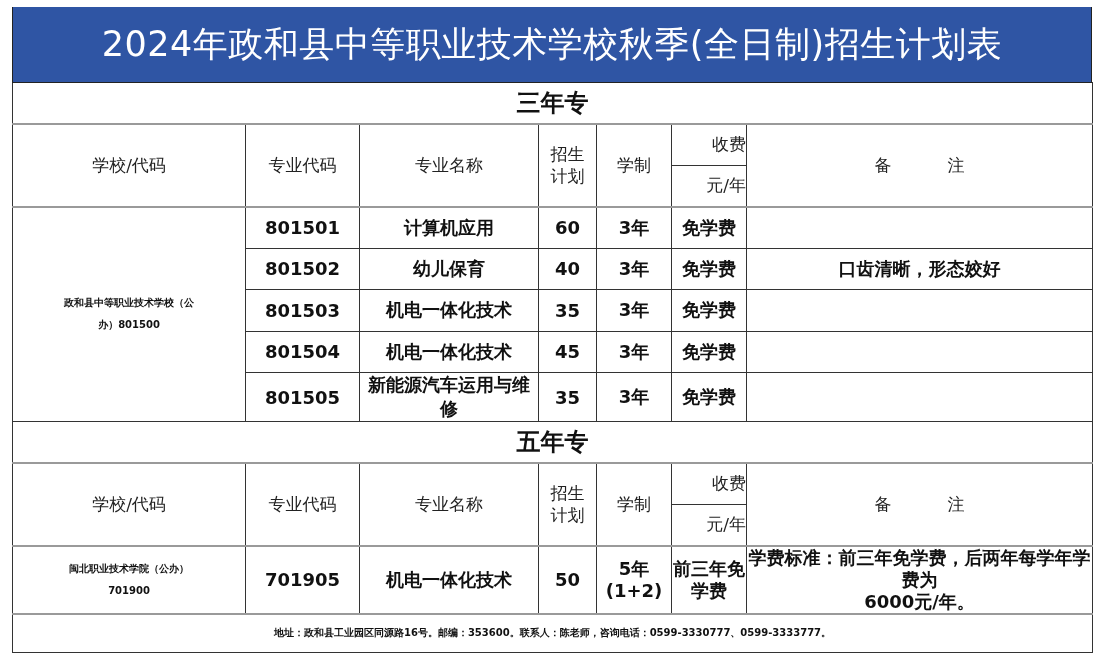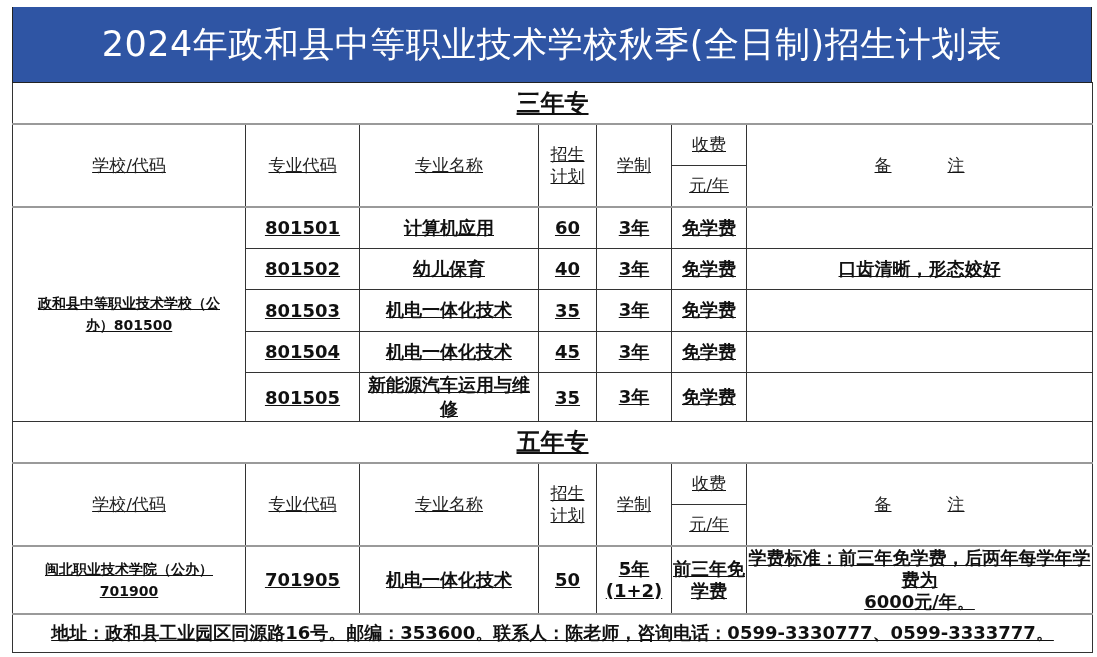--- a/index.html
+++ b/index.html
@@ -1,27 +1,27 @@
 <!DOCTYPE html>
 <html><head>
 <meta charset="utf-8">
 <style>
   html, body { margin: 0; padding: 0; background: #ffffff; }
   body { width: 1097px; height: 657px; position: relative; overflow: hidden; font-family: "DejaVu Sans", "Liberation Sans", sans-serif; color: #111; }
   .sheet { position: absolute; left: 12px; top: 7px; width: 1080px; }
   .title-bar { height: 75px; background: #2f55a4; color: #fff; display: flex; align-items: center; justify-content: center; font-size: 35px; font-weight: normal; letter-spacing: 0.5px; border-left: 1px solid #222; border-right: 1px solid #222; box-sizing: border-box; }
-  table { border-collapse: collapse; width: 1080px; table-layout: fixed; text-decoration: underline; }
+  table { border-collapse: collapse; width: 1080px; table-layout: fixed; }
   td { border: 1px solid #333; text-align: center; vertical-align: middle; padding: 0; font-size: 18px; font-weight: bold; box-sizing: border-box; }
   .section-row td { height: 41px; font-size: 24px; font-weight: 900; border-top: 1px solid #222; border-bottom: 2px solid #9a9a9a; }
   .hdr td { font-family: "DejaVu Serif", "Liberation Serif", serif; font-weight: normal; font-size: 17px; color: #222; }
-  .hdr .sub { height: 41px; }
+  .hdr .sub { height: 41px; text-align: right; }
   .data td { height: 41.5px; }
-  .school-cell { font-size: 14px; line-height: 22px; padding: 0 2px; margin-top: 16px; }
+  .school-cell { font-size: 10px; line-height: 22px; padding: 0 2px; margin-top: 16px; }
   .remark-long { line-height: 22px; padding: 0 0; }
-  .footer td { height: 39px; font-size: 18px; border-top: 2px solid #9a9a9a; }
+  .footer td { height: 39px; font-size: 10px; border-top: 2px solid #9a9a9a; }
   .sep-top td { border-top: 2px solid #9a9a9a; }
   .two-line { line-height: 22px; }
   .gap { display: inline-block; width: 56px; }
 </style>
 </head>
 <body>
 
 <div class="sheet">
   <div class="title-bar">2024年政和县中等职业技术学校秋季(全日制)招生计划表</div>
 

